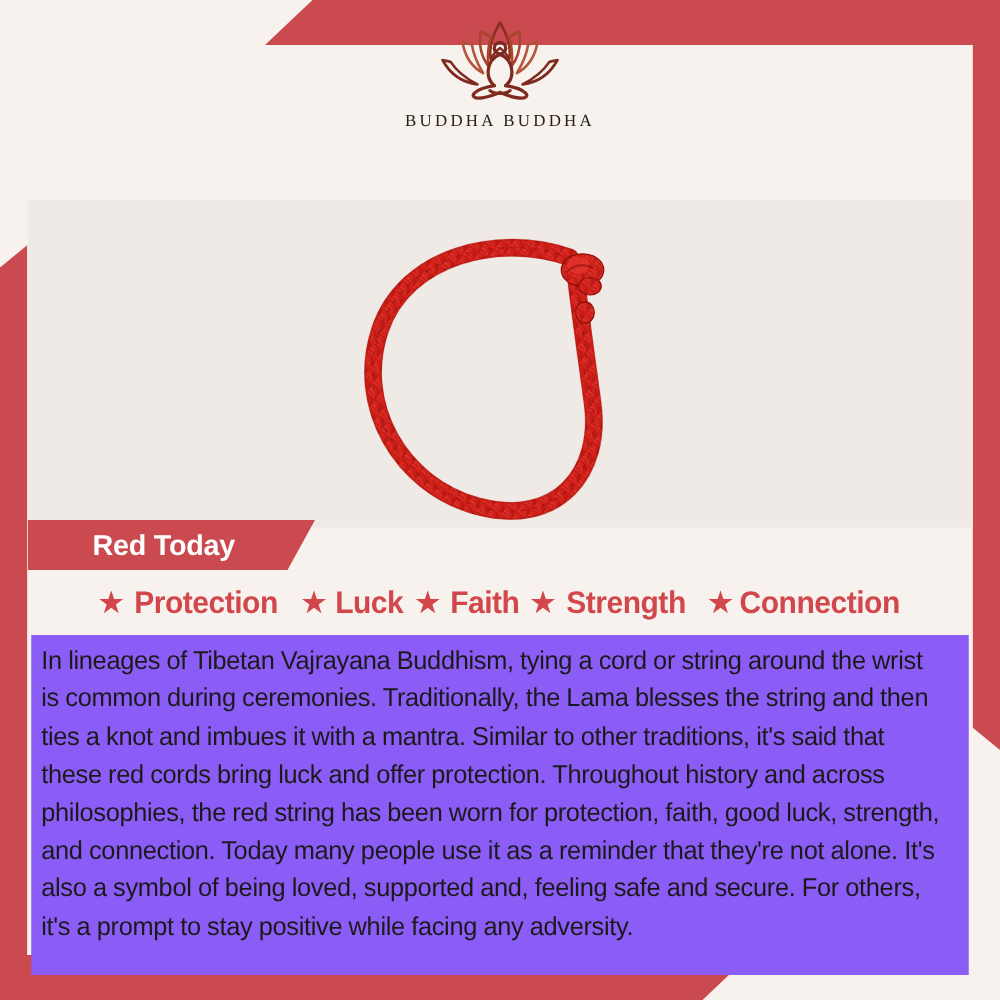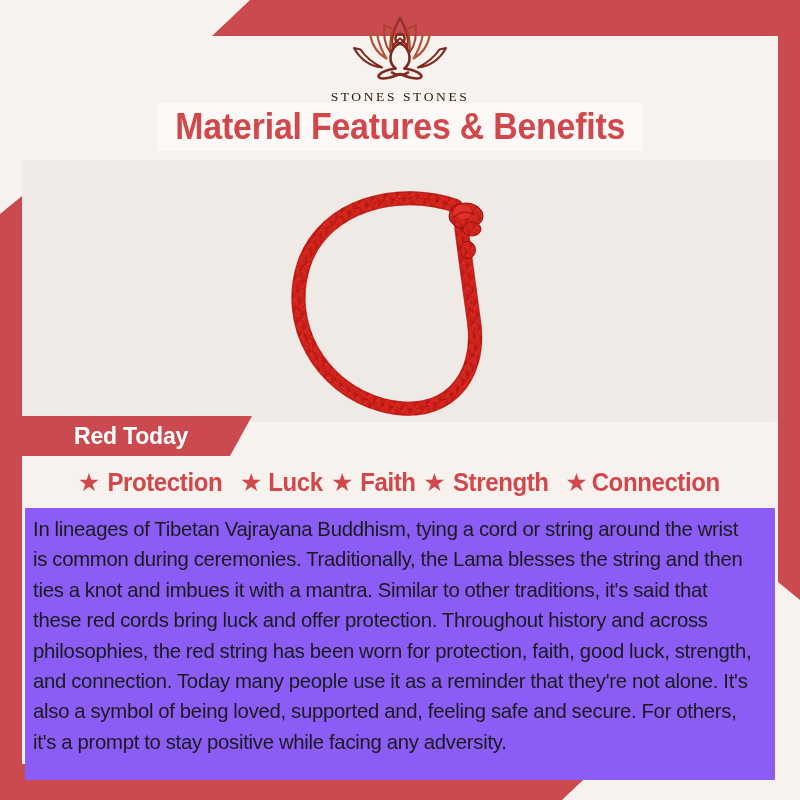--- a/index.html
+++ b/index.html
@@ -227,26 +227,23 @@
 
         <path d="M63 29.5 C57.5 31.5, 54 36.5, 53.5 43 C53.2 48, 55.5 52, 58.5 54.5"></path>
         <path d="M63 29.5 C68.5 31.5, 72 36.5, 72.5 43 C72.8 48, 70.5 52, 67.5 54.5"></path>
 
         <path d="M58.5 54.5 C52 55.5, 45.5 57.5, 42.5 60.5 C40.5 62.5, 42 64.5, 45.5 64.5 C52 64.5, 58 62, 63 60"></path>
         <path d="M67.5 54.5 C74 55.5, 80.5 57.5, 83.5 60.5 C85.5 62.5, 84 64.5, 80.5 64.5 C74 64.5, 68 62, 63 60"></path>
 
         <path d="M55 58.5 C58.5 61.5, 67.5 61.5, 71 58.5"></path>
       </g>
     </svg>
-    <div id="logo-word">STONES STONES</div>
-  </div>
-
-  <div id="title-band">
-    <div id="title-text">Material Features &amp; Benefits</div>
-  </div>
+    <div id="logo-word">BUDDHA BUDDHA</div>
+  </div>
+
 
   <div id="hero">
     <svg width="300" height="252" viewBox="0 0 300 252">
       <defs>
         <linearGradient id="cordg" x1="0" y1="0" x2="1" y2="1">
           <stop offset="0%" stop-color="#e03228"></stop>
           <stop offset="45%" stop-color="#d4201a"></stop>
           <stop offset="100%" stop-color="#b81812"></stop>
         </linearGradient>
         <pattern id="braid" width="9" height="9" patternUnits="userSpaceOnUse" patternTransform="rotate(35)">

